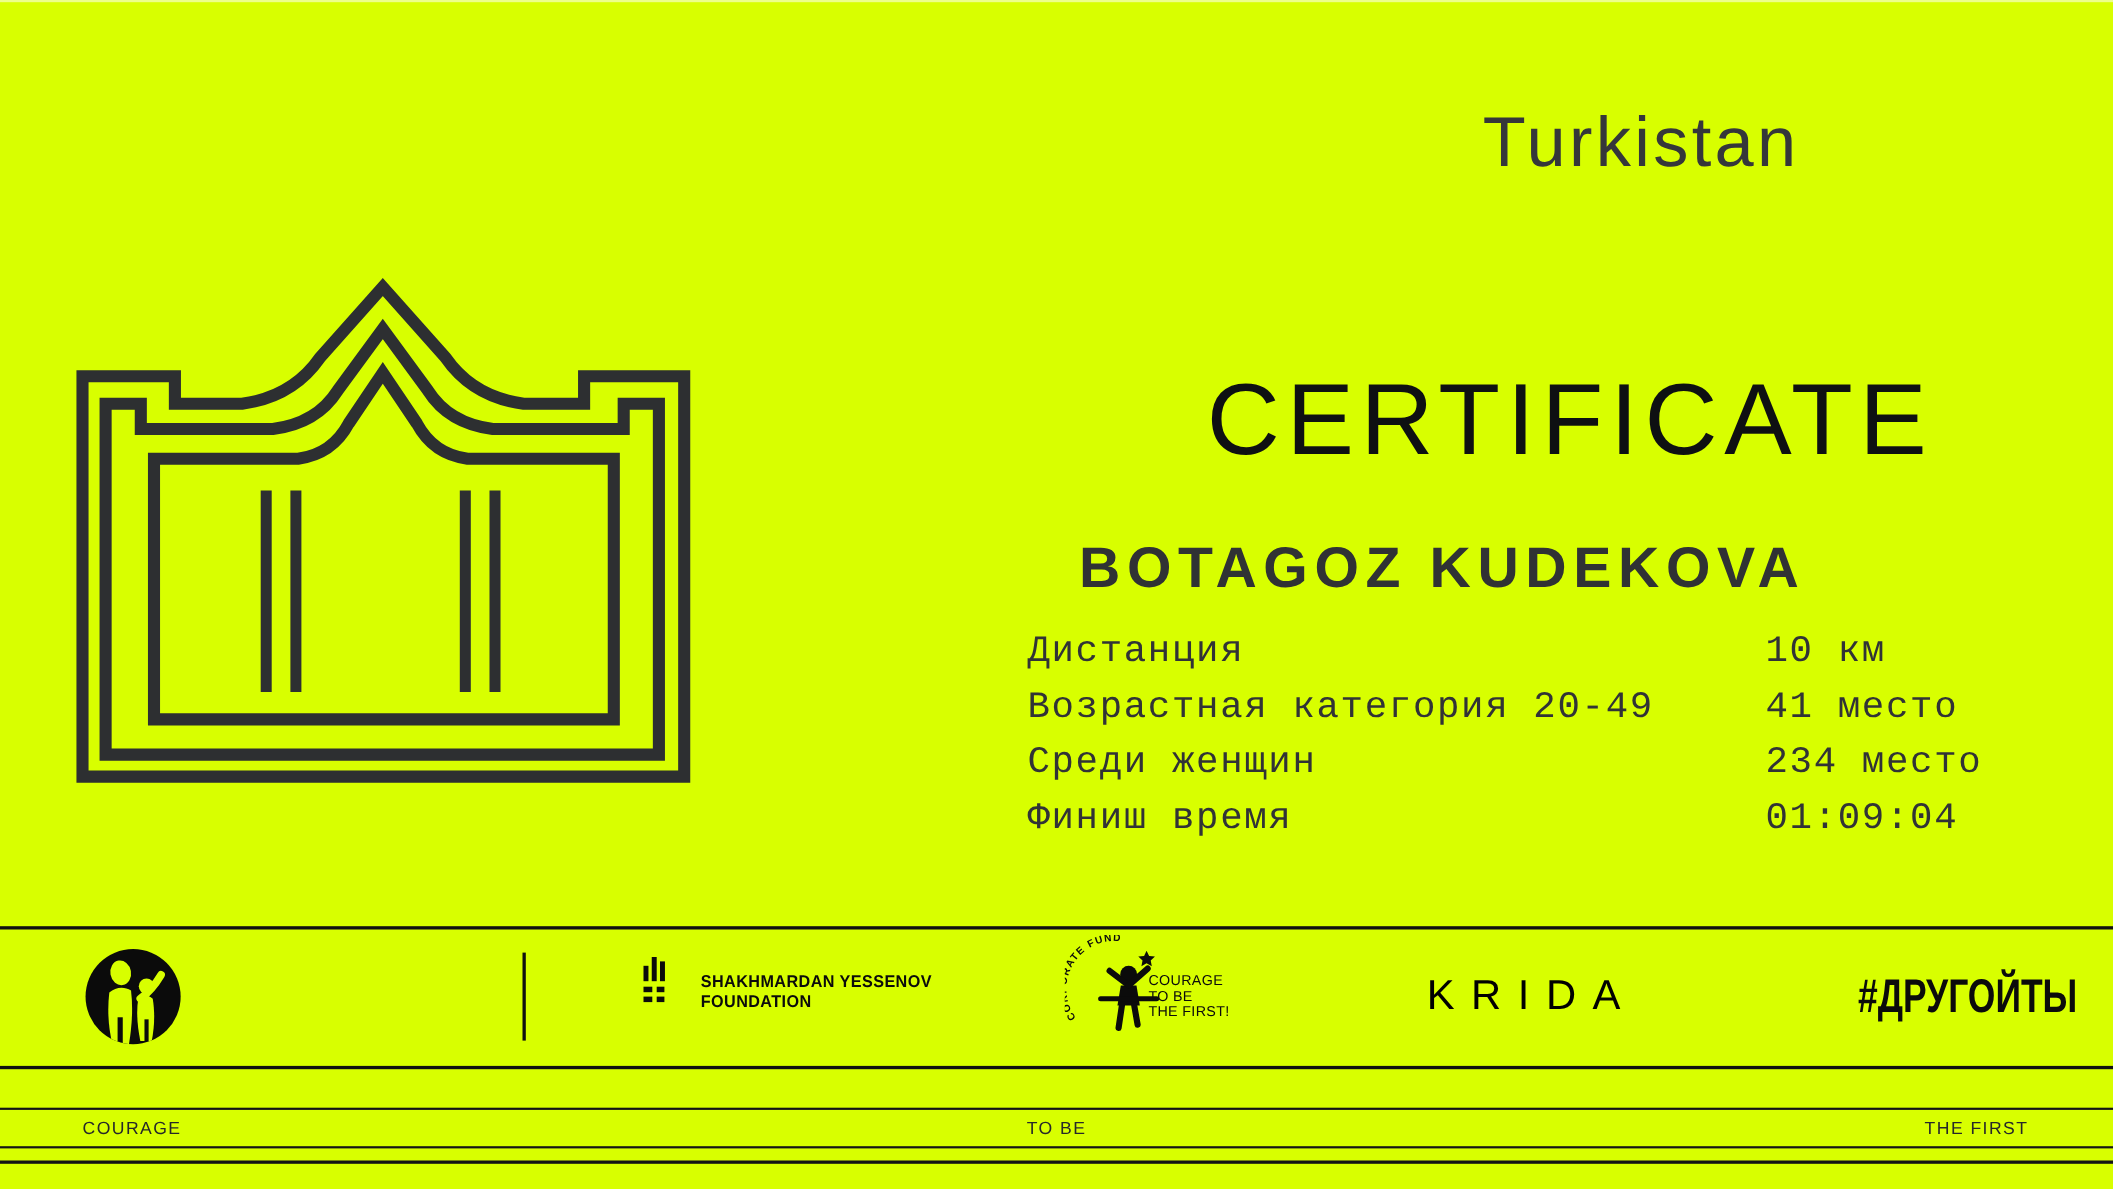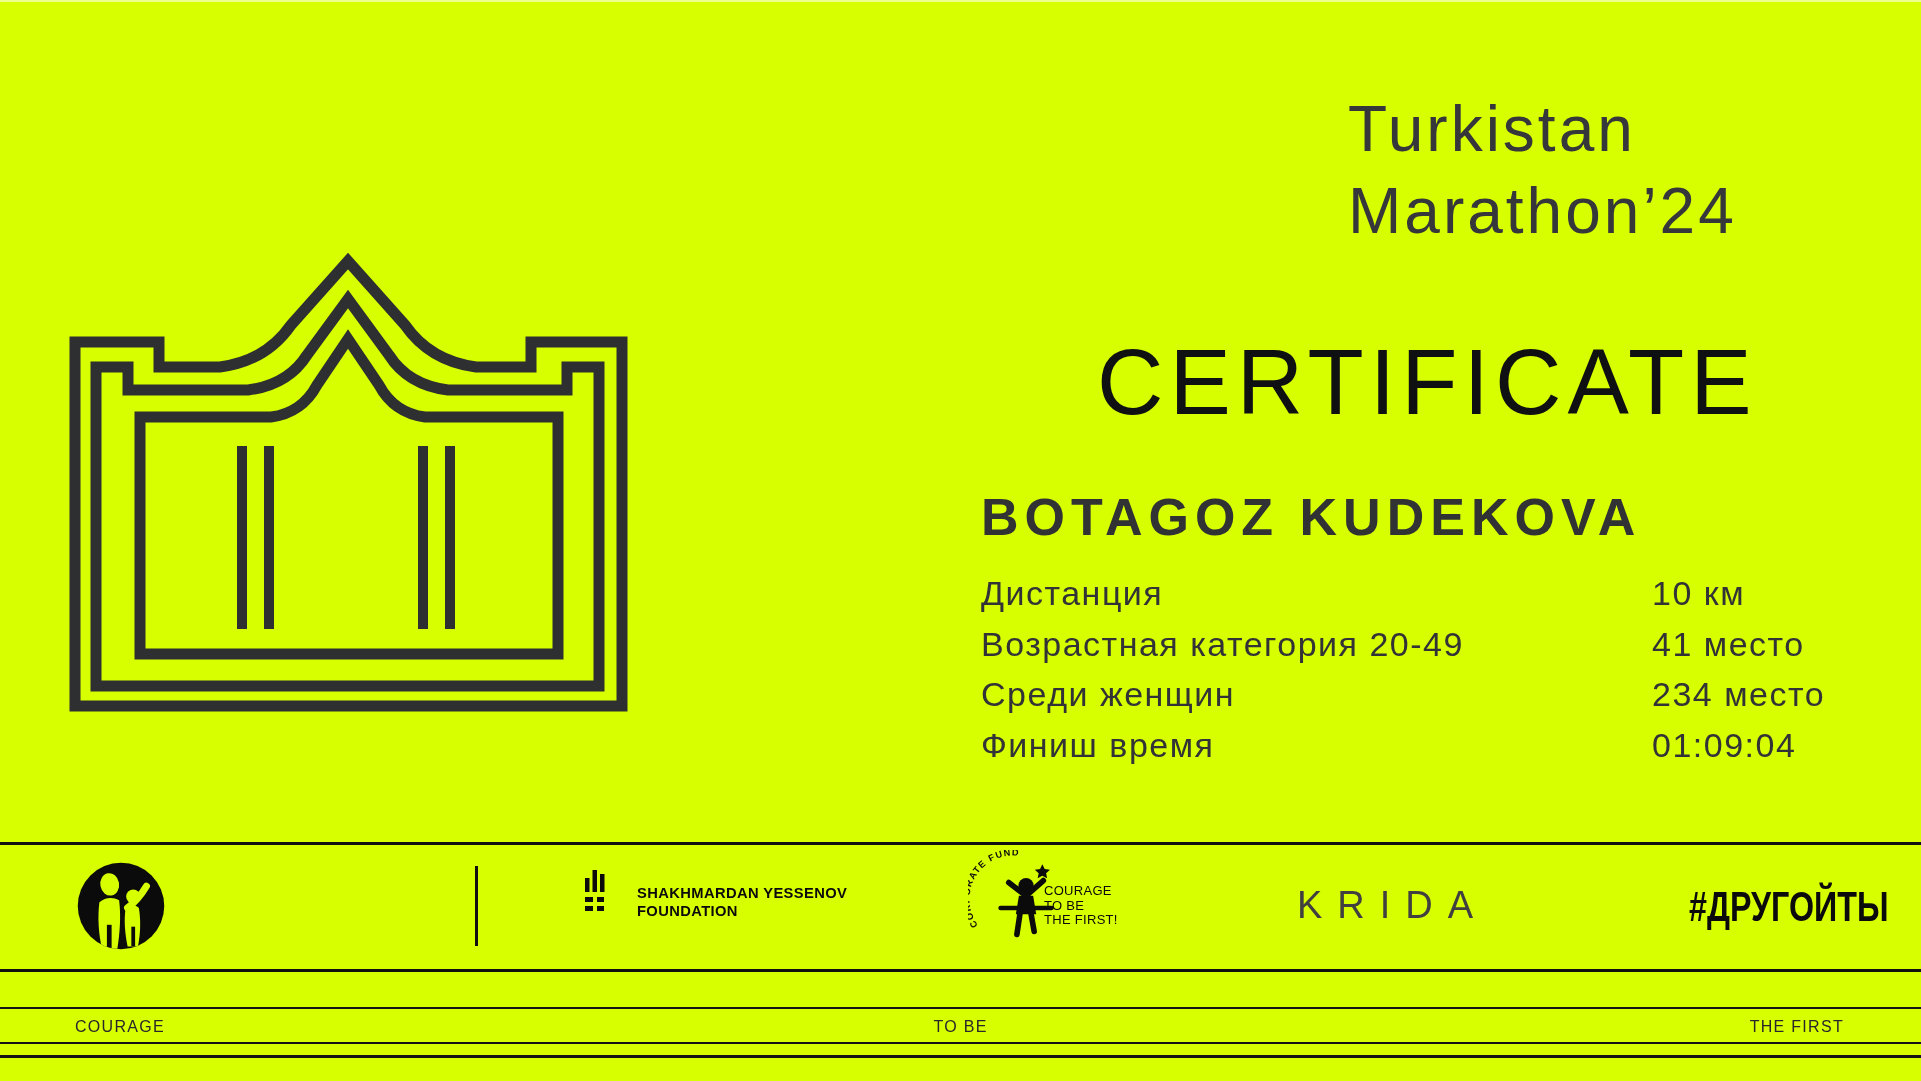--- a/index.html
+++ b/index.html
@@ -20,21 +20,21 @@
   .cert-heading{
     position:absolute;left:1072px;top:330px;
     font-size:92px;letter-spacing:6px;font-weight:400;
     color:#0e1012;white-space:nowrap;margin-left:25px;
   }
   .recipient-name{
     position:absolute;left:981px;top:487px;
     font-size:52px;font-weight:700;letter-spacing:6px;
     color:#303234;white-space:nowrap;
   }
-  .results{position:absolute;left:981px;top:574px;width:880px;}
+  .results{position:absolute;left:934px;top:574px;width:880px;font-family:Liberation Mono, monospace;}
   .result-row{position:relative;height:50.5px;}
   .result-label{
     position:absolute;left:0;top:0;font-size:34px;letter-spacing:1.5px;color:#313336;white-space:nowrap;
   }
   .result-value{
     position:absolute;left:671px;top:0;font-size:34px;letter-spacing:1.5px;color:#313336;white-space:nowrap;
   }
 
   
   .emblem{position:absolute;left:59px;top:247px;}
@@ -53,21 +53,21 @@
   .yessenov-text{position:absolute;left:637px;top:884px;color:#0b0b0b;}
   .yessenov-text .l1,.yessenov-text .l2{
     font-size:15.5px;font-weight:700;letter-spacing:.4px;line-height:18px;
     transform:scaleX(.95);transform-origin:left;white-space:nowrap;
   }
   .corpfund-logo{position:absolute;left:968px;top:850px;}
   .corpfund-text{position:absolute;left:1044px;top:884px;color:#0b0b0b;}
   .corpfund-text div{font-size:13px;line-height:14.5px;font-weight:400;letter-spacing:.3px;white-space:nowrap;}
   .krida-label{
     position:absolute;left:1297px;top:884px;
-    font-size:38px;font-weight:400;letter-spacing:15px;color:#404040;white-space:nowrap;
+    font-size:38px;font-weight:400;letter-spacing:15px;color:#000000;white-space:nowrap;
   }
   .hashtag-label{
     position:absolute;left:1689px;top:882px;
     font-size:43px;font-weight:700;color:#0b0b0b;white-space:nowrap;
     transform:scaleX(.75);transform-origin:left;letter-spacing:0;
   }
 
   
   .slogan-line{position:absolute;left:0;width:100%;background:#141414;}
   .slogan-line.l1{top:1007px;height:2px;}
@@ -95,21 +95,20 @@
     <g stroke="#2d2f31" stroke-width="10" fill="none">
       <path d="M 183,199 V 382"></path>
       <path d="M 210,199 V 382"></path>
       <path d="M 364,199 V 382"></path>
       <path d="M 391,199 V 382"></path>
     </g>
   </svg>
 
   <div class="event-title">
     <div>Turkistan</div>
-    <div>Marathon’24</div>
   </div>
 
   <div class="cert-heading">CERTIFICATE</div>
 
   <div class="recipient-name">BOTAGOZ KUDEKOVA</div>
 
   <div class="results">
     <div class="result-row">
       <span class="result-label">Дистанция</span>
       <span class="result-value">10 км</span>

